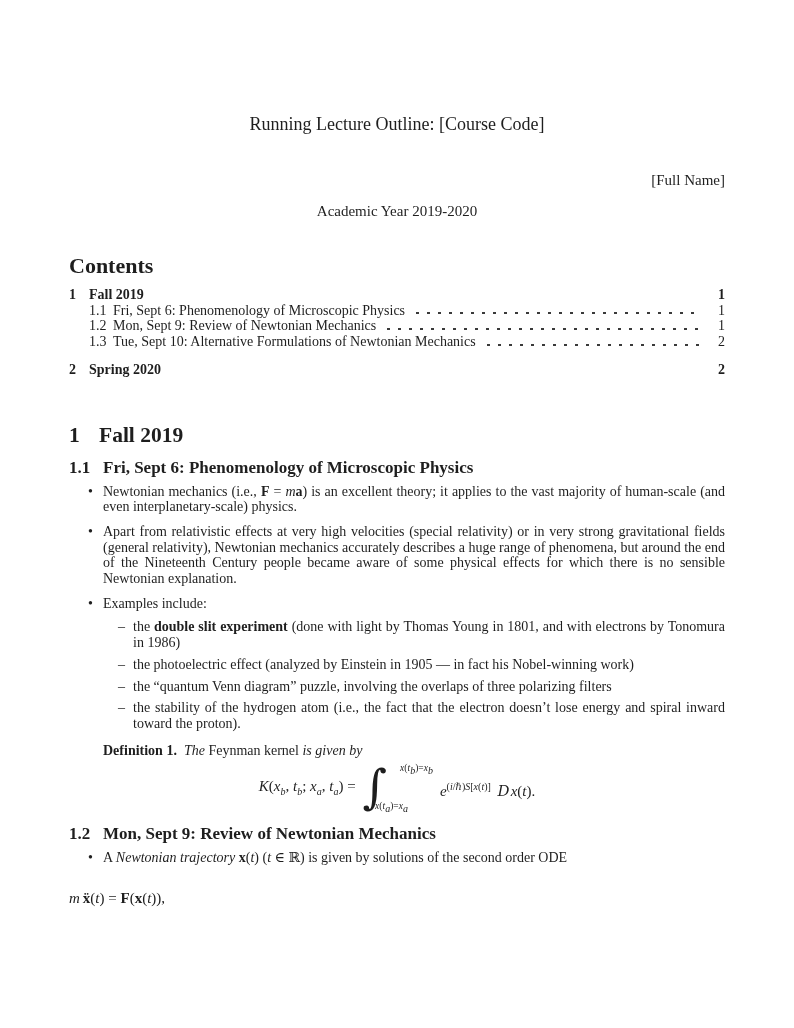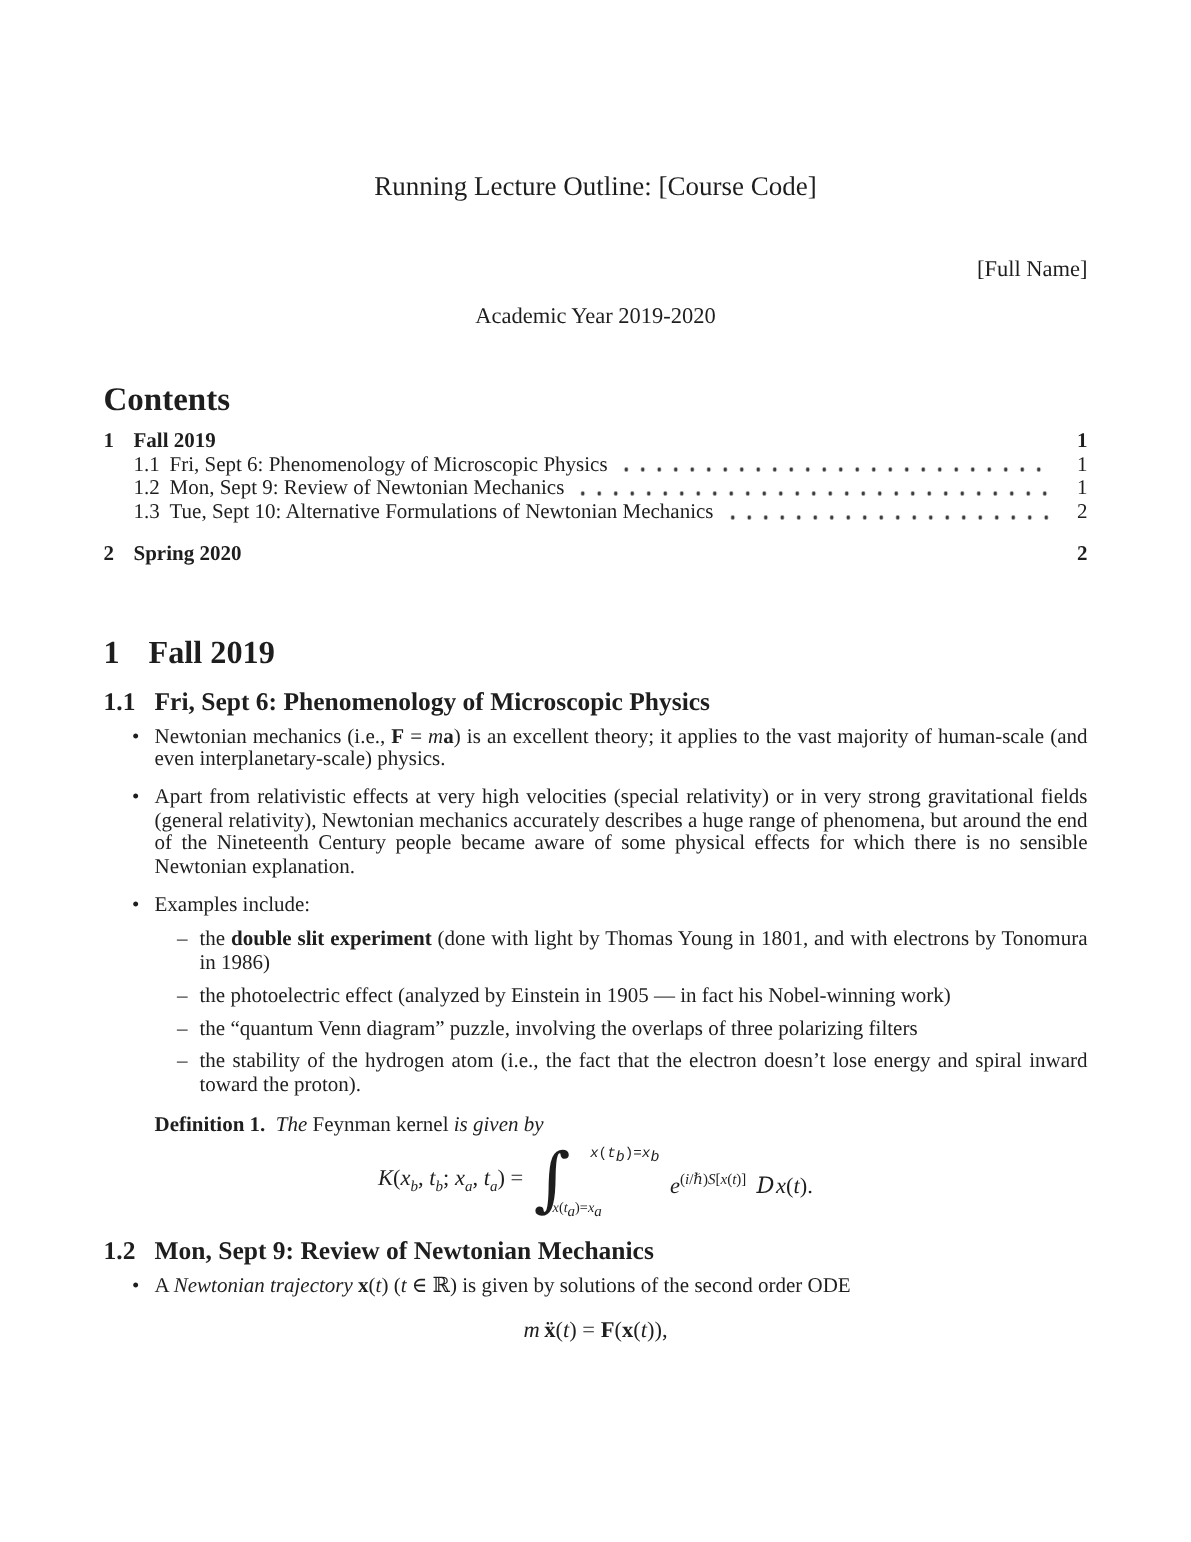--- a/index.html
+++ b/index.html
@@ -50,27 +50,27 @@
   .txt { flex:1; text-align:justify; }
 
   .theorem { margin:8px 0 0 34px; }
   .theorem.def { margin-top:11px; }
   .thm-label { font-weight:bold; margin-right:7px; }
 
   
   .equation { display:flex; justify-content:center; align-items:center; margin:4px 0 0 0; height:54px; font-size:15px; }
   .int-sign { font-size:47px; line-height:0.95; font-weight:normal; margin:0 1px 4px 7px; font-family:"DejaVu Serif","DejaVu Sans",serif; }
   .int-lims { display:flex; flex-direction:column; justify-content:space-between; height:50px; font-size:9.5px; line-height:1; }
-  .lim-up { margin-left:12px; white-space:nowrap;font-family:Liberation Mono, monospace; }
+  .lim-up { margin-left:12px; white-space:nowrap; }
   .lim-lo { margin-left:-13px; white-space:nowrap; }
   .eq-rhs { margin-left:7px; }
   .eq-rhs sup { font-size:10px; }
   sub { font-size:10px; }
   .scrD { font-style:italic; font-family:"DejaVu Serif",serif; padding:0 1px 0 3px; }
-  .equation-simple { text-align:center; margin-top:13px; font-size:15px; line-height:16px; }
+  .equation-simple { text-align:left; margin-top:24px; font-size:15px; line-height:16px; }
   .cont-par { margin:13px 0 0 27px; text-align:justify; }
 </style>
 </head>
 <body>
 
 <div class="page">
 
   <div class="titleblock">
     <div class="doc-title">Running Lecture Outline: [Course Code]</div>
     <div class="doc-author">[Full Name]</div>

